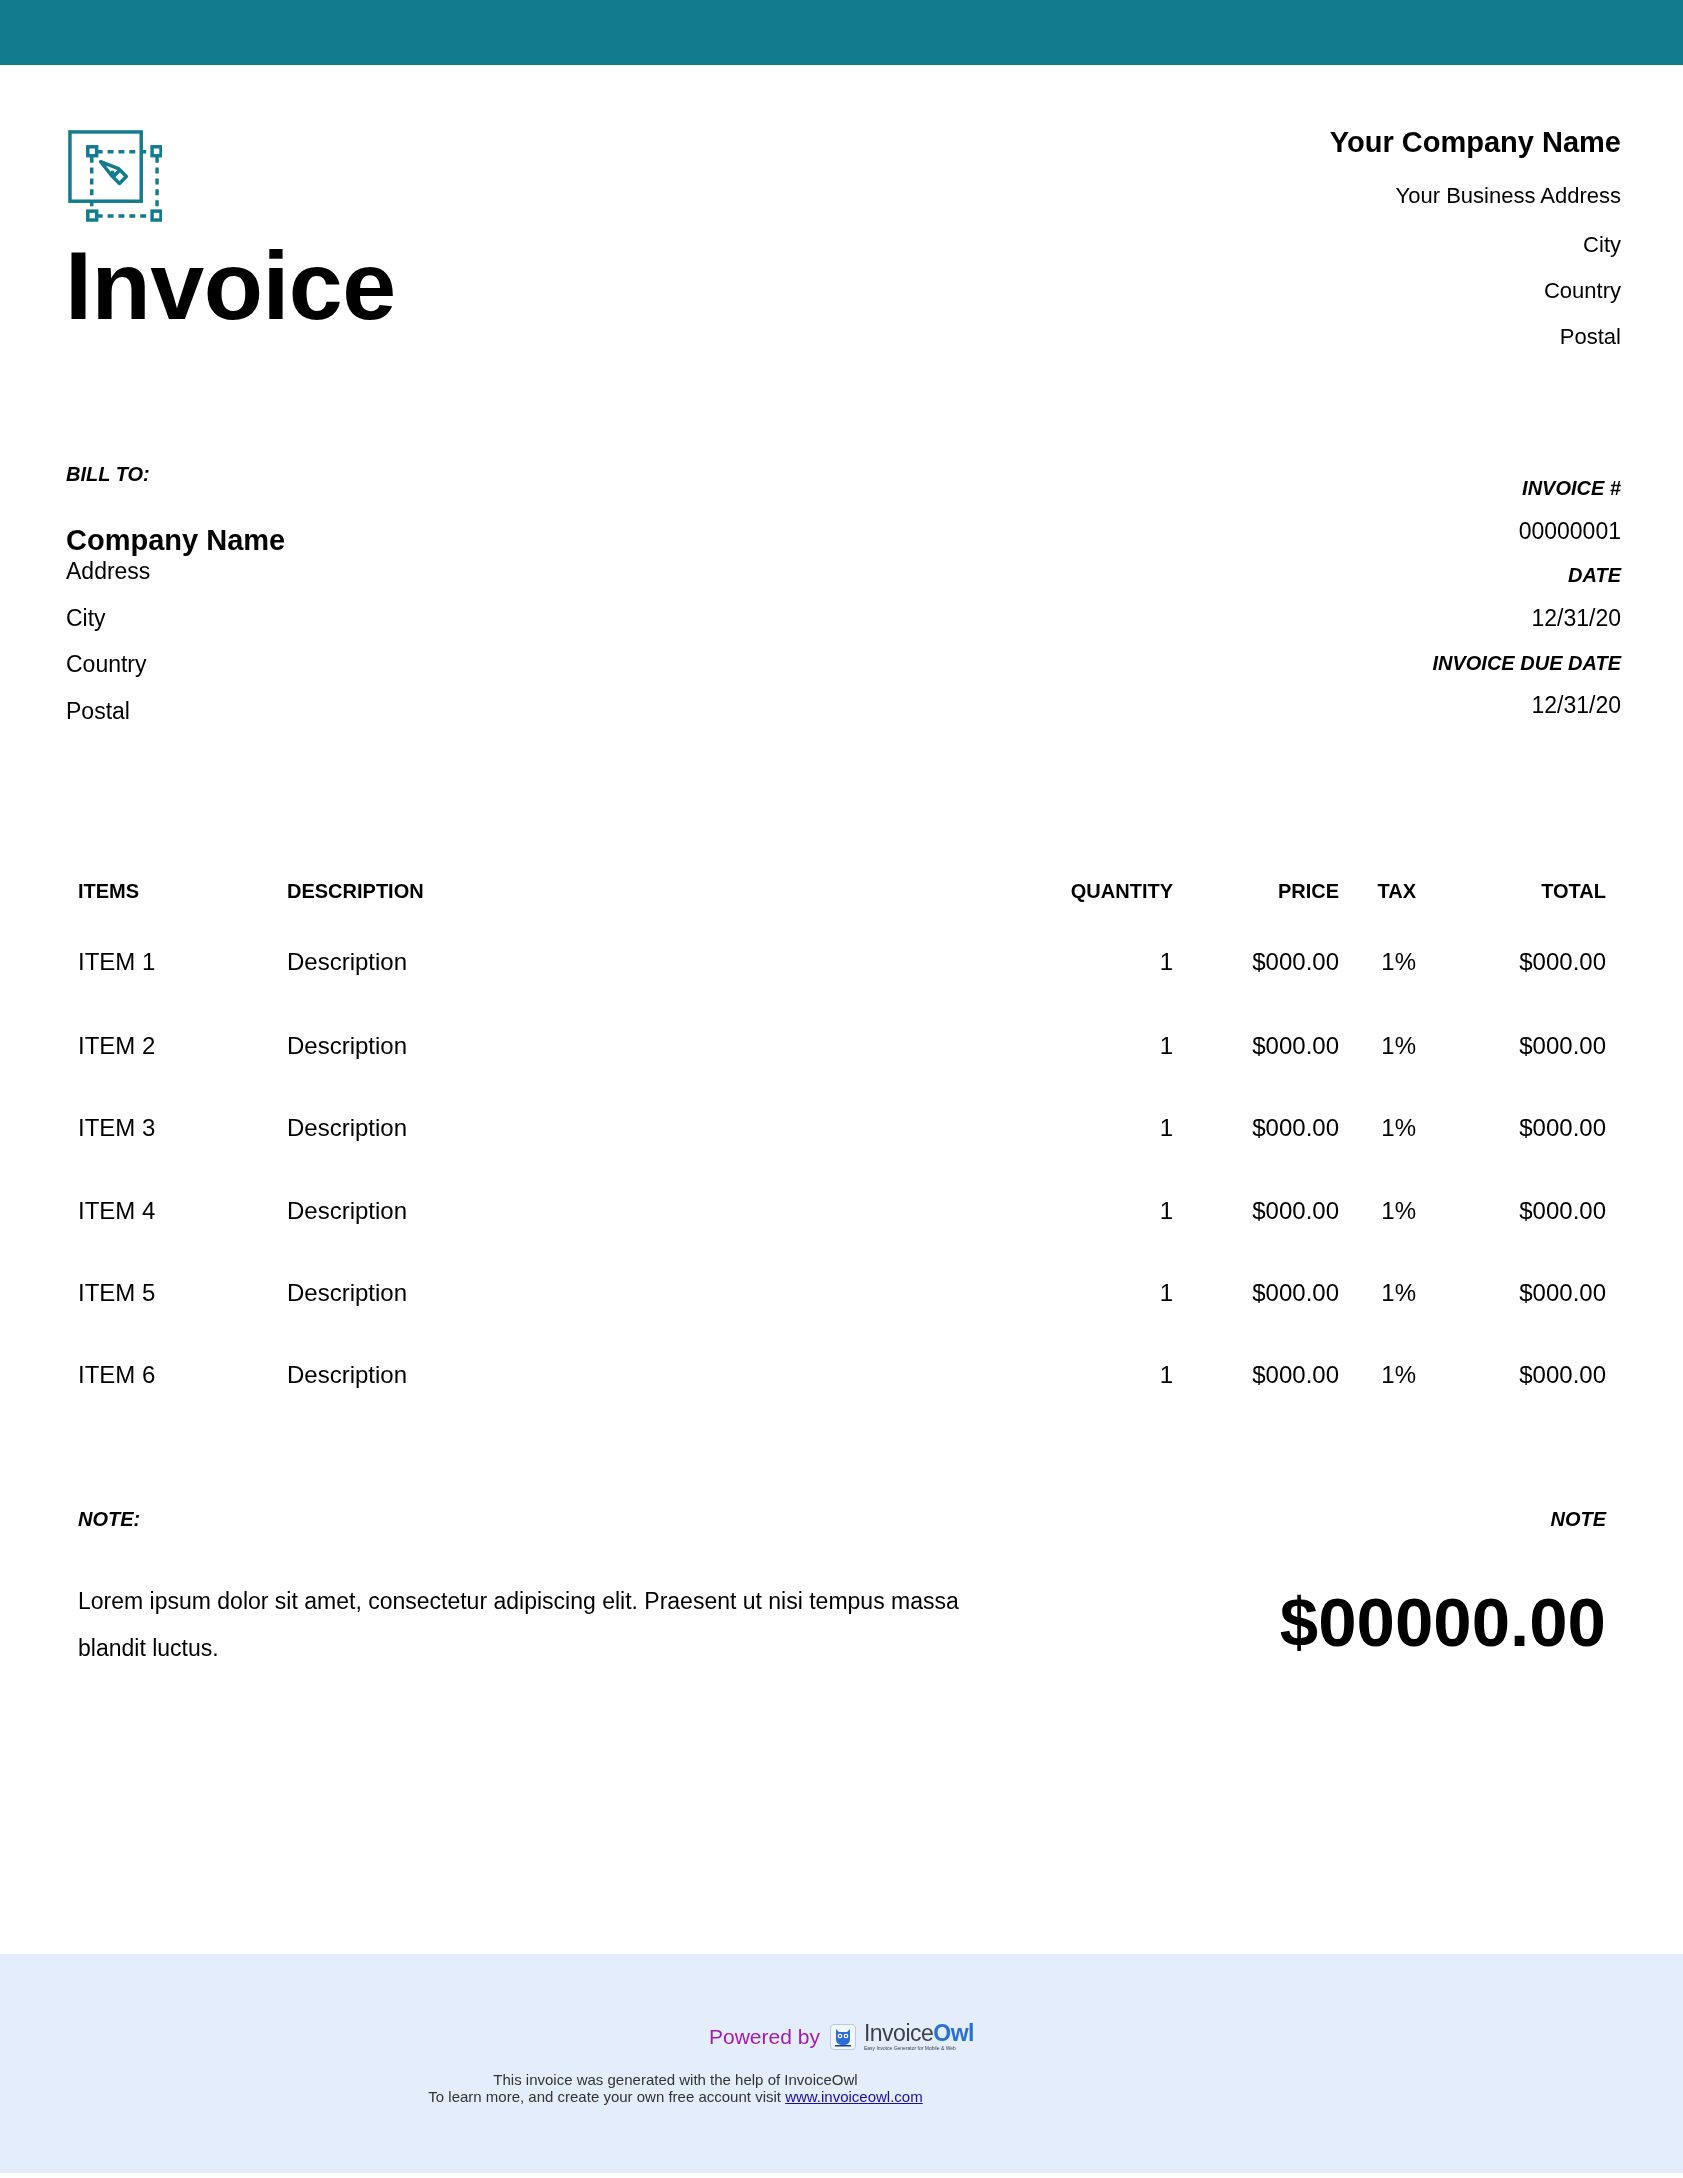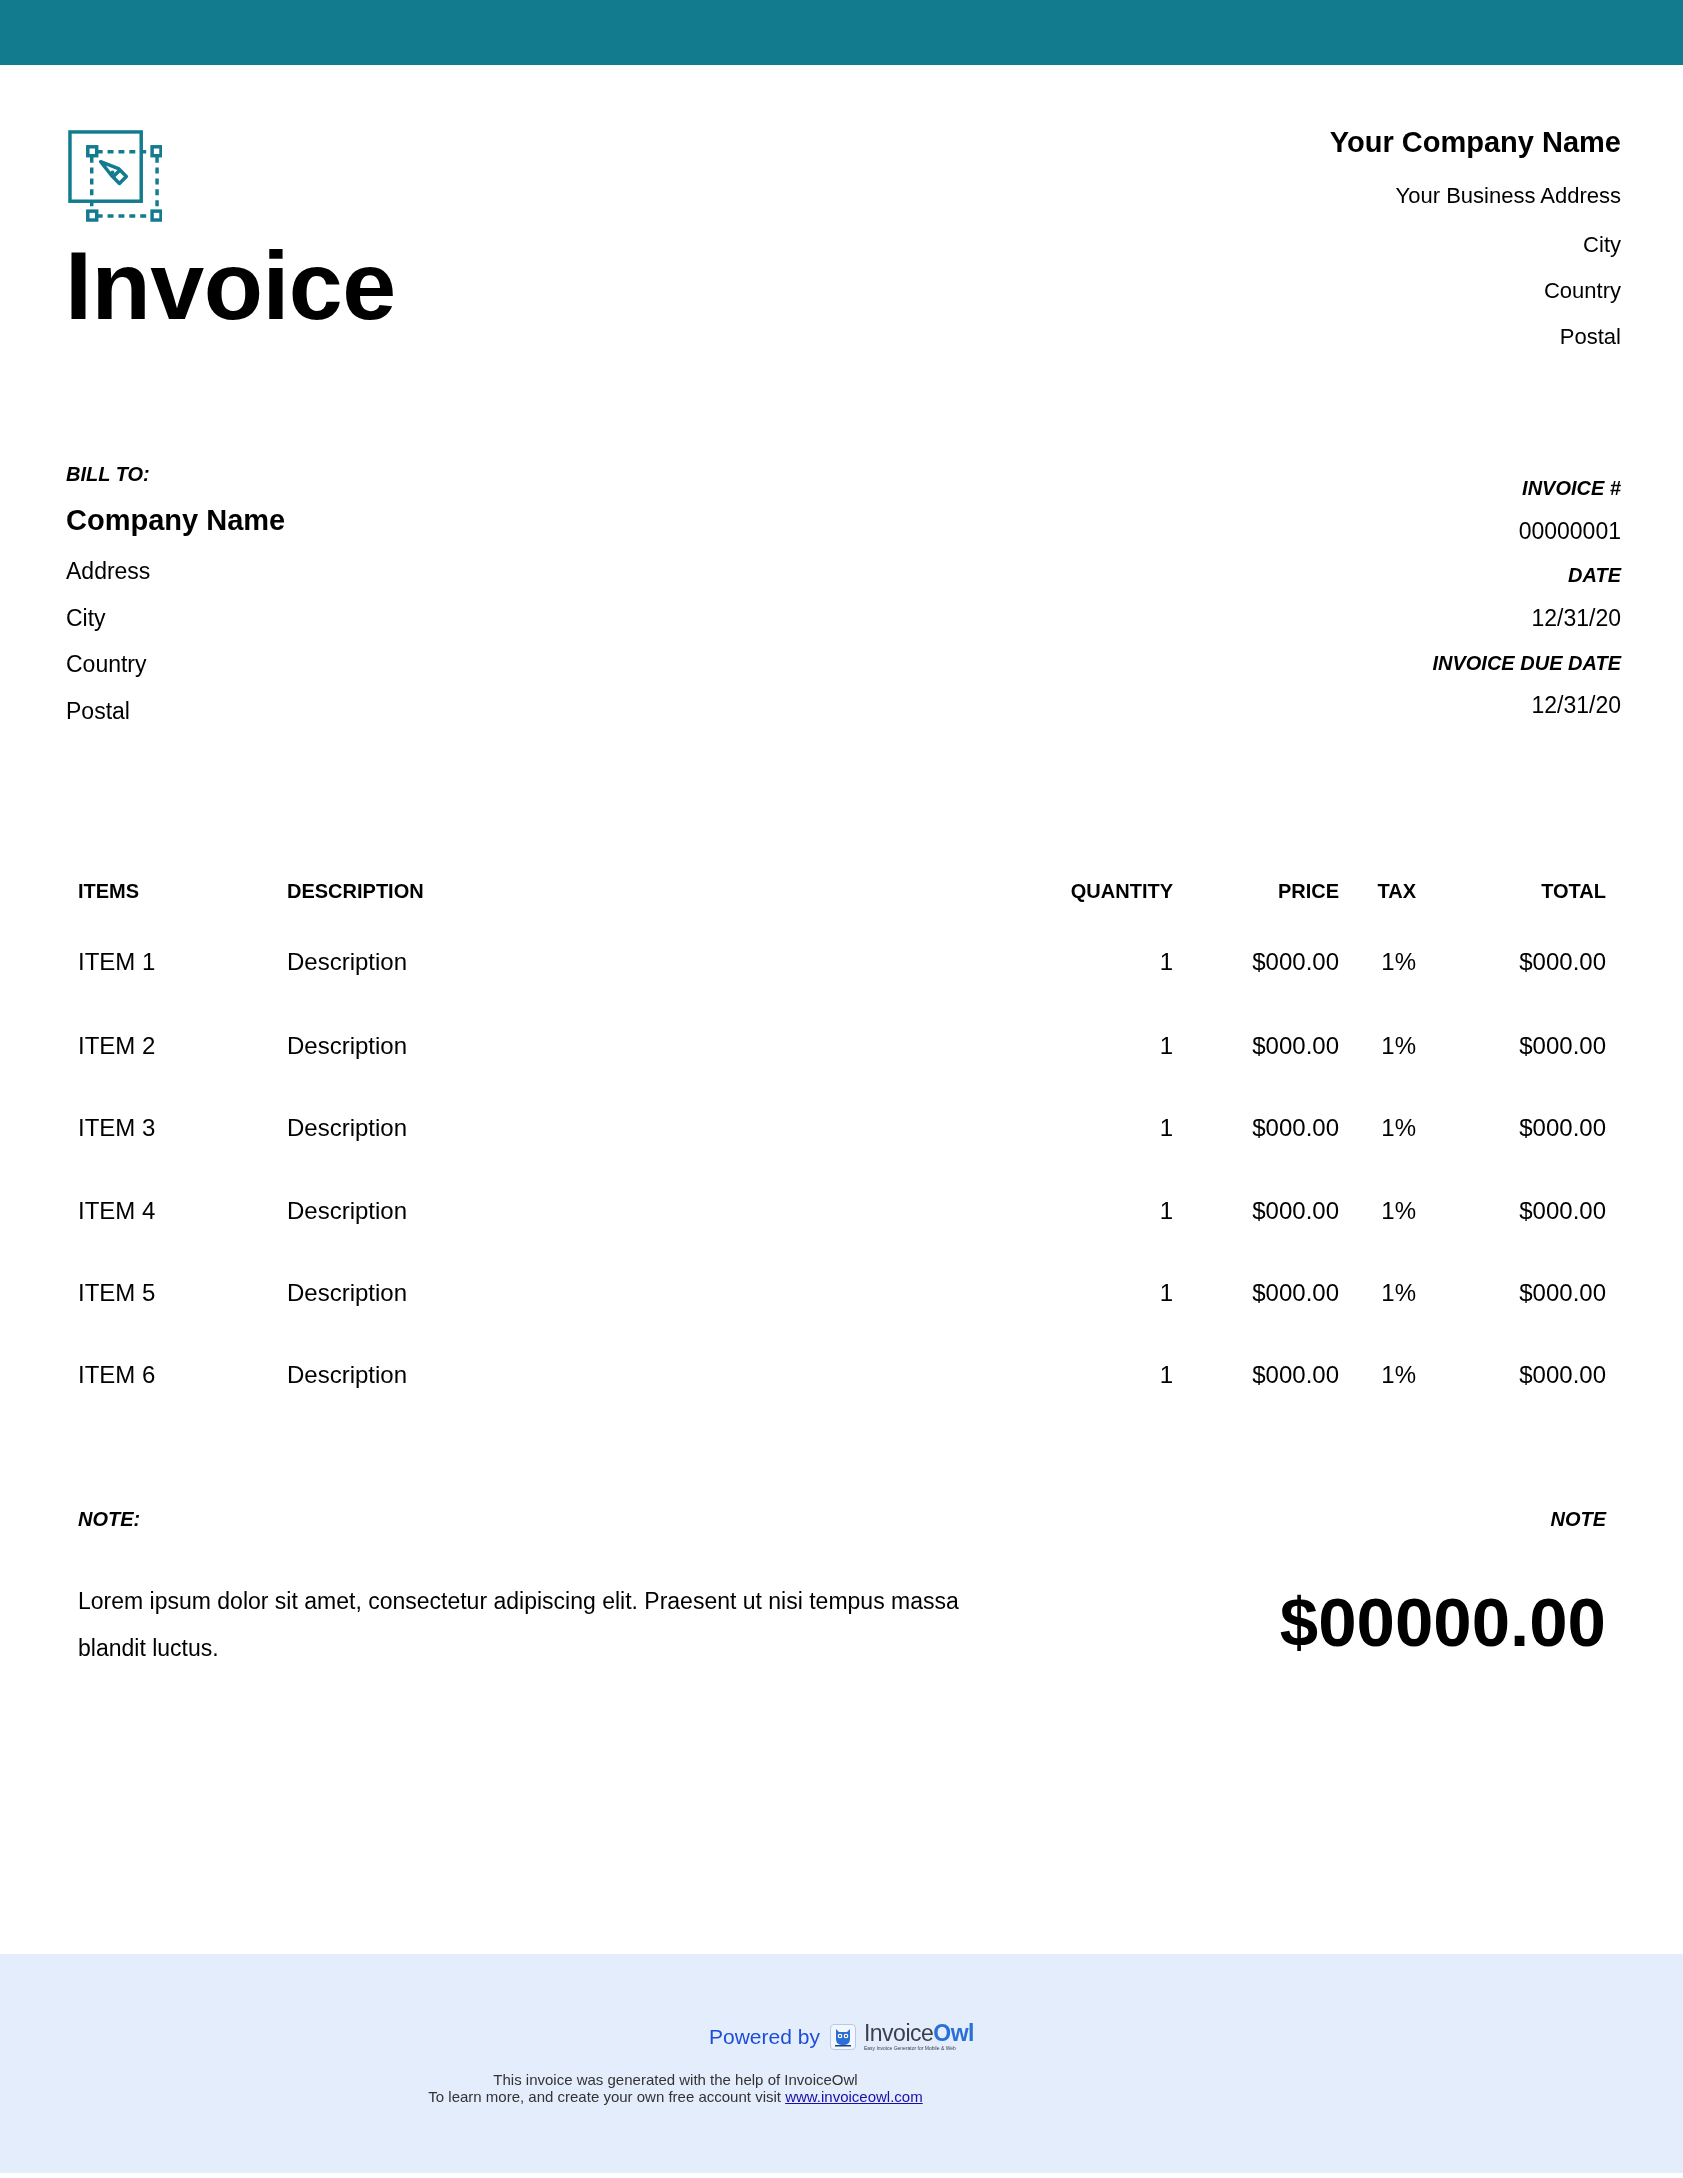--- a/index.html
+++ b/index.html
@@ -32,21 +32,21 @@
   .c-tax { right: 267px; text-align: right; }
   .c-amount { right: 77px; text-align: right; }
 
   #note-label { left: 78px; top: 1509px; }
   #total-label { right: 77px; top: 1509px; }
   #note-text { position: absolute; left: 78px; top: 1578px; width: 891px; font-size: 23px; line-height: 47px; white-space: normal; }
   #total-value { right: 77px; top: 1588px; font-size: 69px; font-weight: bold; }
 
   #footer { position: absolute; left: 0; top: 1954px; width: 1683px; height: 219px; background: #e4edfc; }
   #powered { position: absolute; left: 0; top: 2022px; width: 1683px; display: flex; justify-content: center; align-items: center; gap: 8px; }
-  #powered-label { font-size: 21px; color: #1d4ed8; line-height: 1; margin-right: 2px; }
+  #powered-label { font-size: 21px; color: #a21caf; line-height: 1; margin-right: 2px; }
   #owl-box { width: 26px; height: 26px; border: 1px solid #b9c8e6; border-radius: 4px; background: #f2f6ff; display: flex; align-items: center; justify-content: center; }
   #brand { display: flex; flex-direction: column; line-height: 1; }
   #brand-name { font-size: 23px; color: #3a3f4a; letter-spacing: -0.5px; }
   #brand-name .owl { color: #2a6fd6; font-weight: bold; }
   #brand-tag { font-size: 5px; color: #3a3f4a; margin-top: 1px; }
   .foot-line { position: absolute; left: 0; width: 1351px; text-align: center; font-size: 15px; color: #333; line-height: 1; }
   #foot-1 { top: 2072px; }
   #foot-2 { top: 2089px; }
   #foot-link { color: #1a0dab; text-decoration: underline; }
 </style>
@@ -74,21 +74,21 @@
 
 <div id="title" class="abs">Invoice</div>
 
 <div id="from-name" class="abs from r">Your Company Name</div>
 <div class="abs from r from-line" style="top:185px">Your Business Address</div>
 <div class="abs from r from-line" style="top:234px">City</div>
 <div class="abs from r from-line" style="top:280px">Country</div>
 <div class="abs from r from-line" style="top:326px">Postal</div>
 
 <div class="abs bill lbl" style="top:464px">BILL TO:</div>
-<div id="bill-name" class="abs bill" style="top:506px">Company Name</div>
+<div id="bill-name" class="abs bill" style="top:526px">Company Name</div>
 <div class="abs bill val23" style="top:560px">Address</div>
 <div class="abs bill val23" style="top:607px">City</div>
 <div class="abs bill val23" style="top:653px">Country</div>
 <div class="abs bill val23" style="top:700px">Postal</div>
 
 <div class="abs meta r lbl" style="top:464px">INVOICE #</div>
 <div class="abs meta r val23" style="top:506px">00000001</div>
 <div class="abs meta r lbl" style="top:551px">DATE</div>
 <div class="abs meta r val23" style="top:593px">12/31/20</div>
 <div class="abs meta r lbl" style="top:639px">INVOICE DUE DATE</div>

